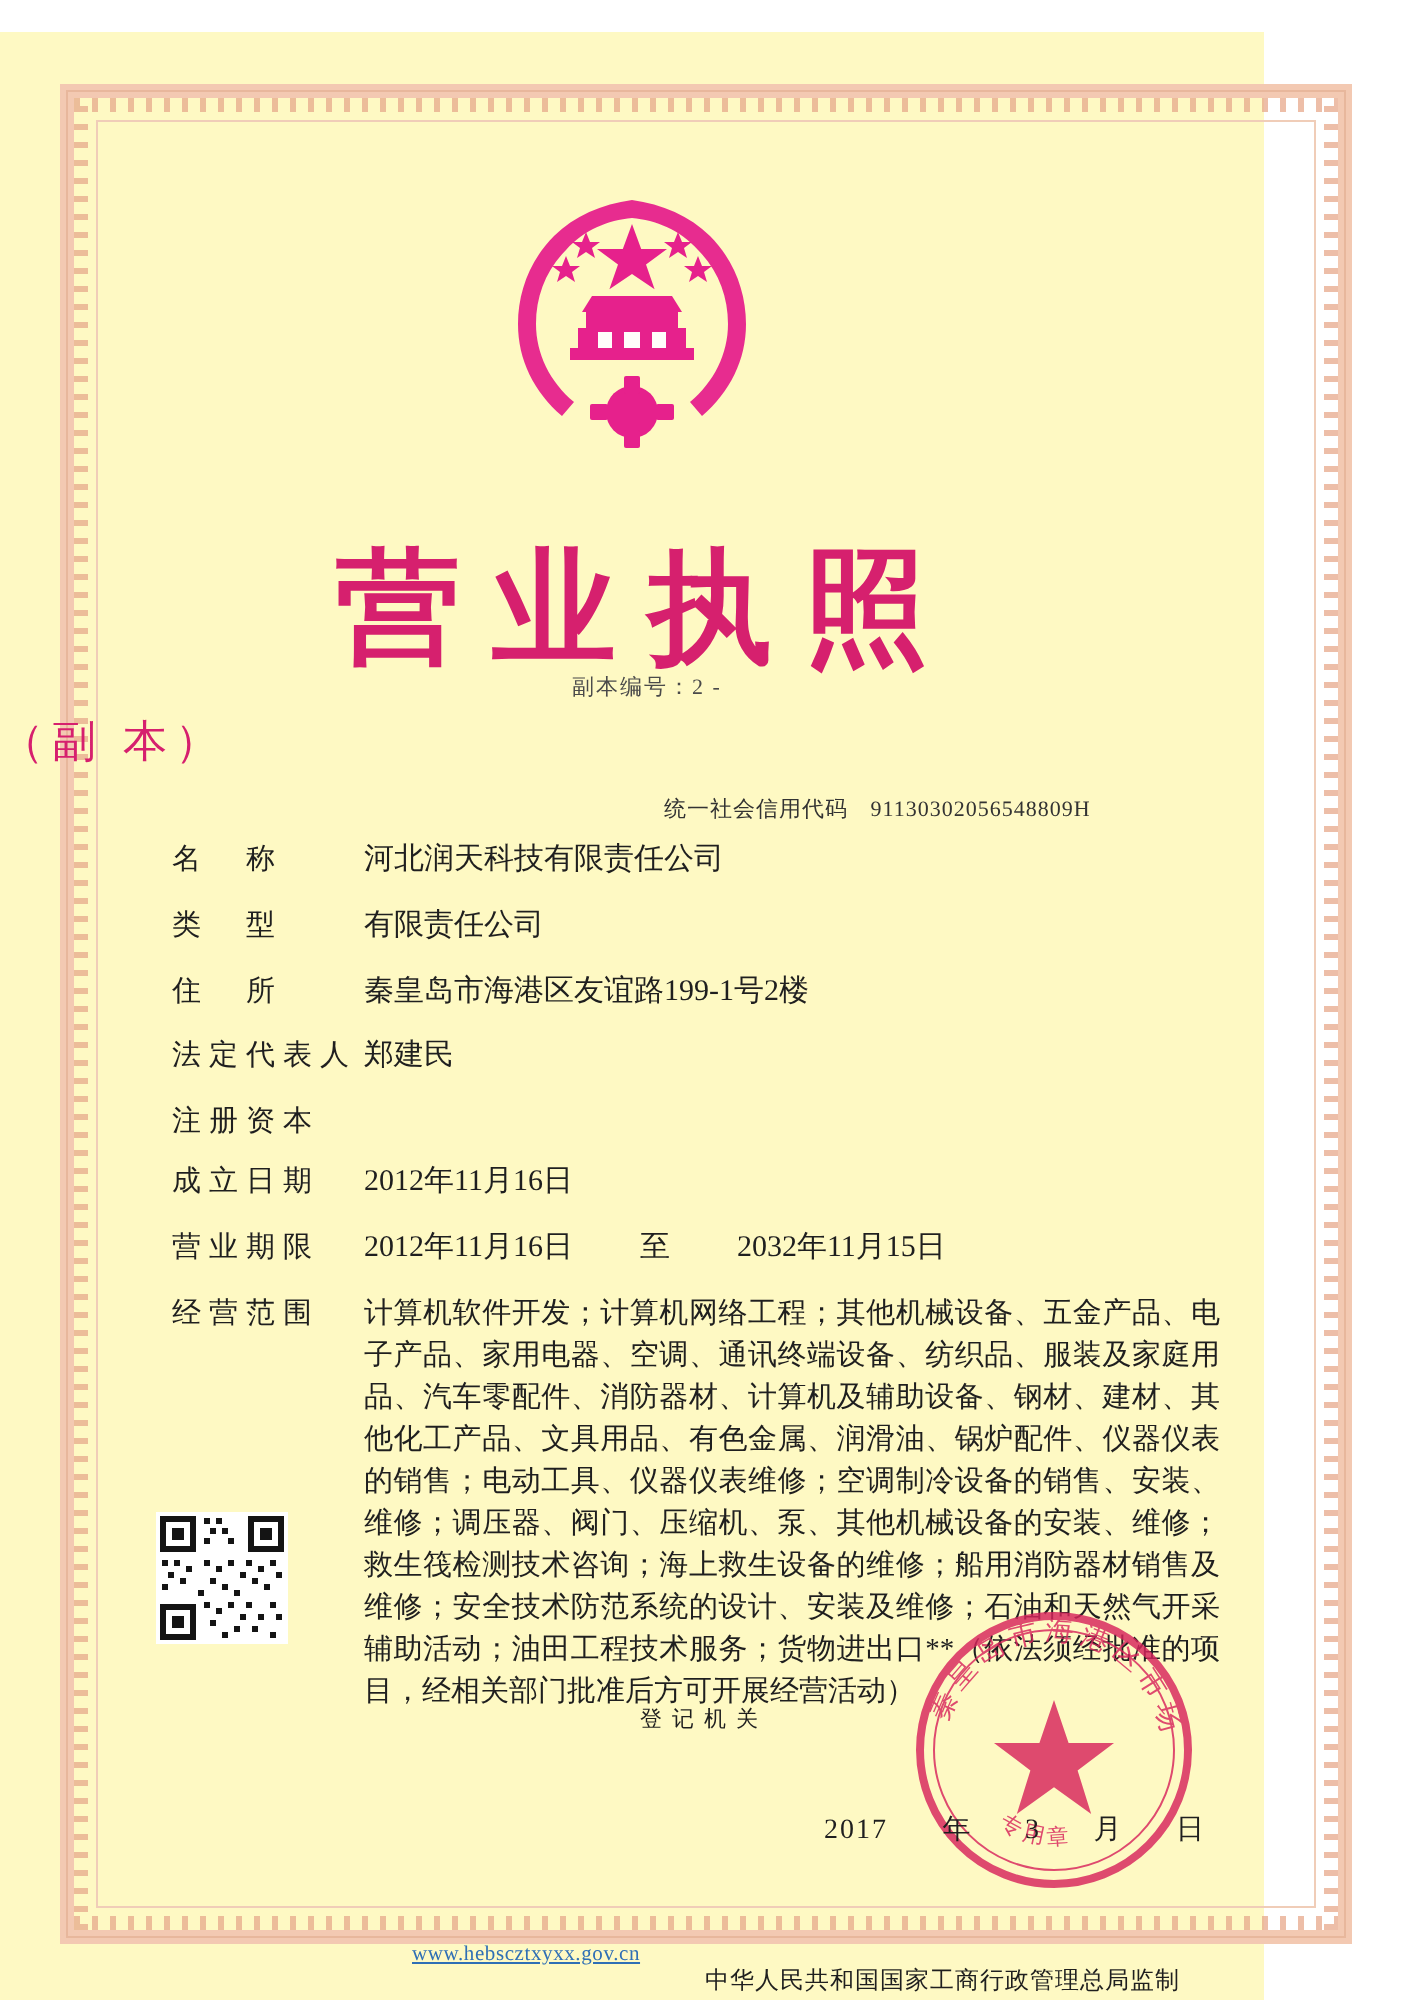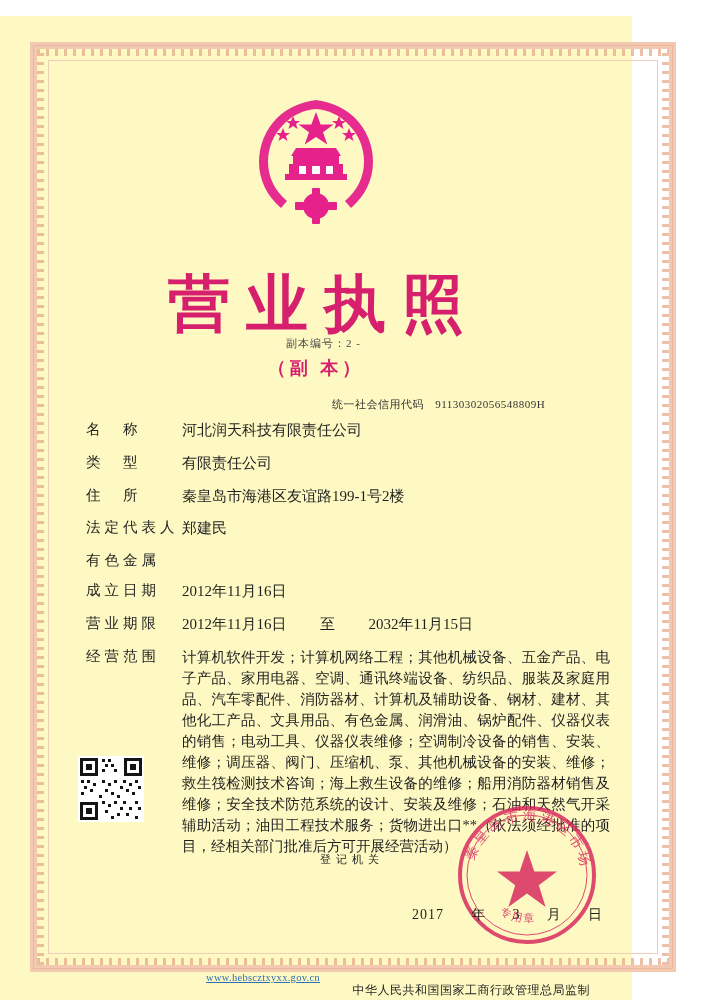--- a/index.html
+++ b/index.html
@@ -84,25 +84,25 @@
     letter-spacing: 16px;
     font-weight: 700;
     color: #d6206e;
     text-indent: 16px;
     font-family: "DejaVu Serif", "Liberation Serif", serif;
   }
   .subtitle {
     position: absolute;
     top: 340px;
     left: 0; right: 0;
-    text-align: center;
-    font-size: 18px;
+    text-align: left;
+    font-size: 22px;
     letter-spacing: 4px;
     color: #d6206e;
-    font-weight: 700;
+    font-weight: 400;
   }
 
   
   .copy-no {
     position: absolute;
     top: 320px;
     left: 50%;
     transform: translateX(-30px);
     font-size: 11px;
     color: #4a4a4a;
@@ -301,21 +301,21 @@
       <div class="label">住　所</div>
       <div class="value big">秦皇岛市海港区友谊路199-1号2楼</div>
     </div>
 
     <div class="row">
       <div class="label">法定代表人</div>
       <div class="value big">郑建民</div>
     </div>
 
     <div class="row">
-      <div class="label">有色金属</div>
+      <div class="label">注册资本</div>
     </div>
 
     <div class="row">
       <div class="label">成立日期</div>
       <div class="value big">2012年11月16日</div>
     </div>
 
     <div class="row">
       <div class="label">营业期限</div>
       <div class="value big">

